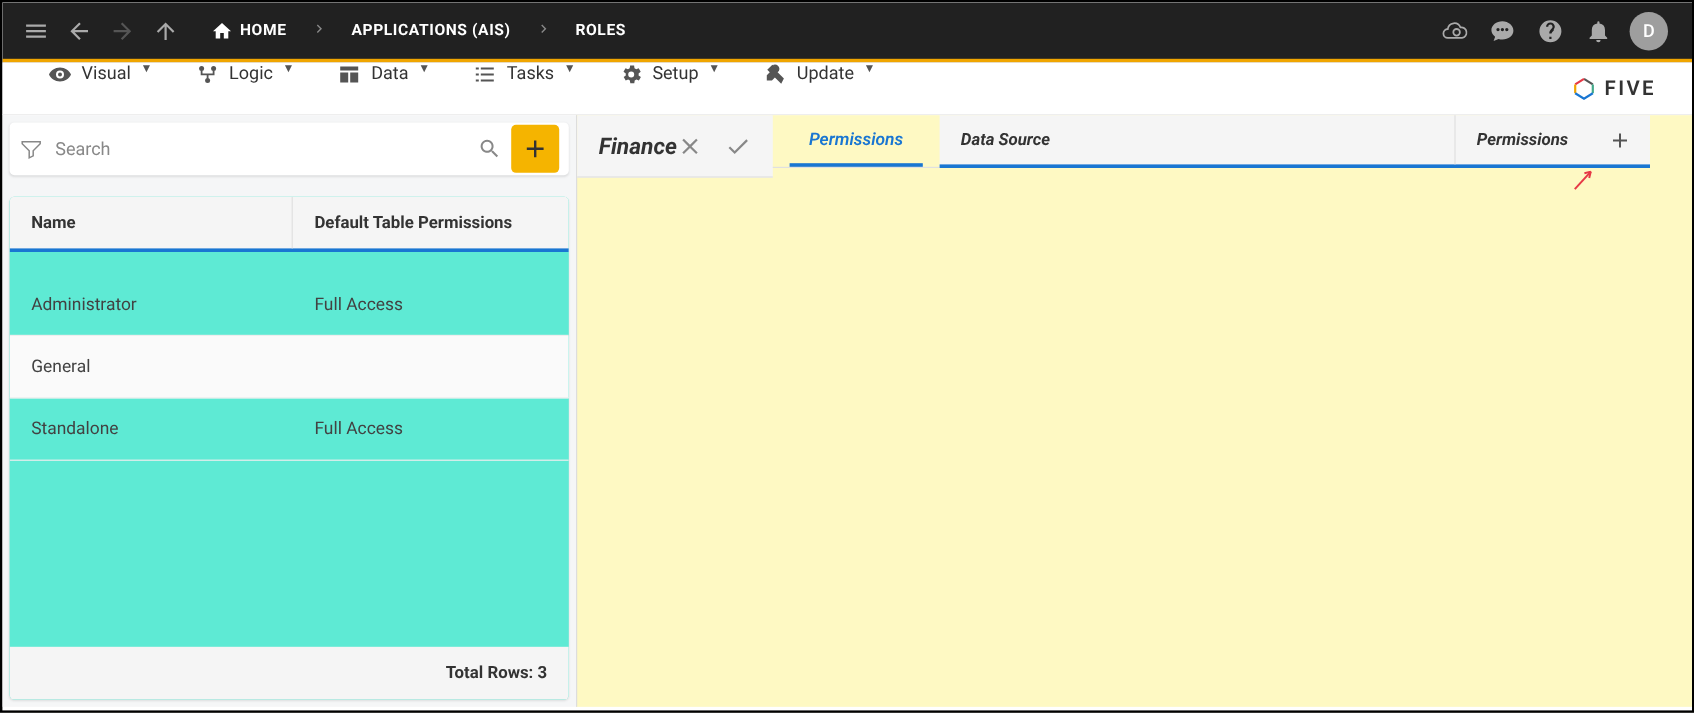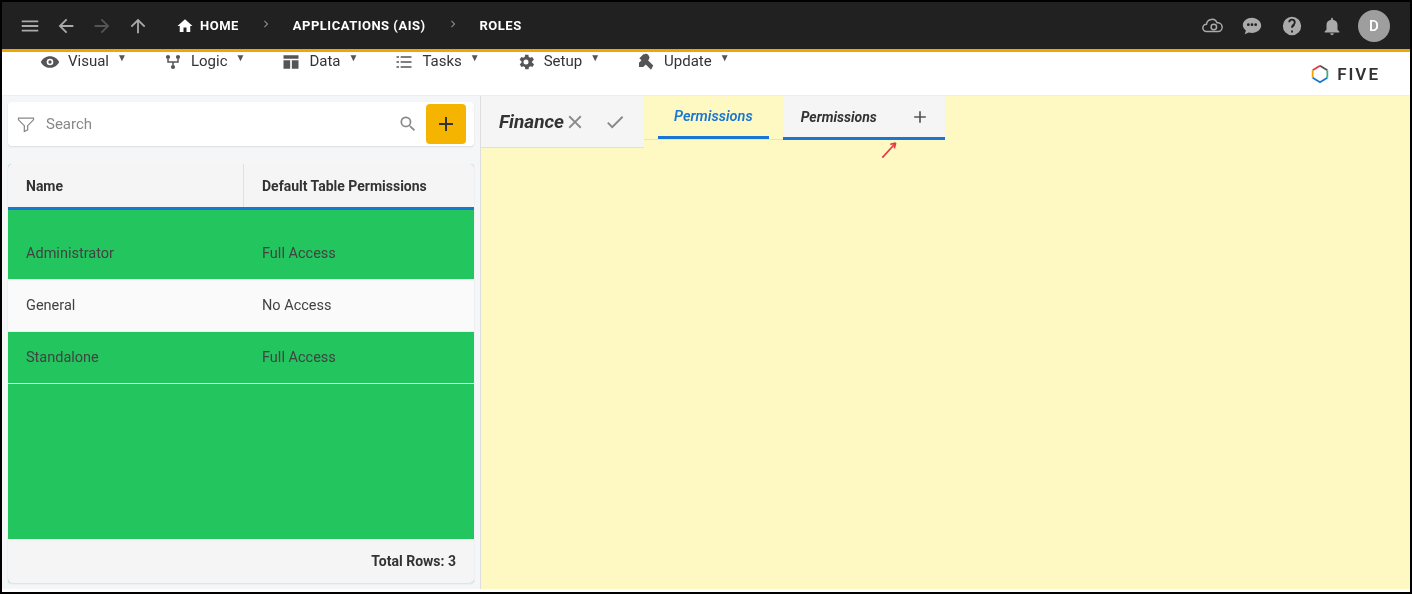--- a/index.html
+++ b/index.html
@@ -190,21 +190,21 @@
       justify-content: center;
       margin-left: 8px;
       cursor: pointer;
     }
     .add-btn svg {
       width: 24px;
       height: 24px;
       fill: #333;
     }
     .table-container {
-      background: #22c55e;
+      background: #5eead4;
       border-radius: 4px;
       box-shadow: 0 1px 2px rgba(0,0,0,0.1);
       flex: 1;
       display: flex;
       flex-direction: column;
       overflow: hidden;
     }
     .table-header {
       display: flex;
       height: 46px;
@@ -539,21 +539,20 @@
         <div class="col1">Name</div>
         <div class="col2">Default Table Permissions</div>
       </div>
       <div class="table-body">
         <div class="table-row">
           <div class="col1">Administrator</div>
           <div class="col2">Full Access</div>
         </div>
         <div class="table-row">
           <div class="col1">General</div>
-          <div class="col2">No Access</div>
         </div>
         <div class="table-row">
           <div class="col1">Standalone</div>
           <div class="col2">Full Access</div>
         </div>
       </div>
       <div class="table-footer">
         <span>Total Rows:</span>&nbsp;
         <span>3</span>
       </div>
@@ -571,20 +570,21 @@
             <path d="M9 16.17L4.83 12l-1.42 1.41L9 19 21 7l-1.41-1.41z"></path>
           </svg>
       </div>
     </div>
     <div class="tabs">
       <div class="tab active">
         <span>Permissions</span>
       </div>
     </div>
     <div class="detail-table-header">
+      <div class="dcol1">Data Source</div>
       <div class="dcol2">Permissions</div>
       <div class="dcol3">
         <svg viewBox="0 0 24 24">
             <path d="M19 13h-6v6h-2v-6H5v-2h6V5h2v6h6z"></path>
           </svg>
         <svg class="annotation-arrow" width="30" height="30" viewBox="0 0 30 30">
           <path d="M2 28 L22 6" stroke="#e63946" stroke-width="2.5" fill="none"></path>
           <path d="M22 6 L14 8 M22 6 L20 14" stroke="#e63946" stroke-width="2.5" fill="none"></path>
         </svg>
       </div>

